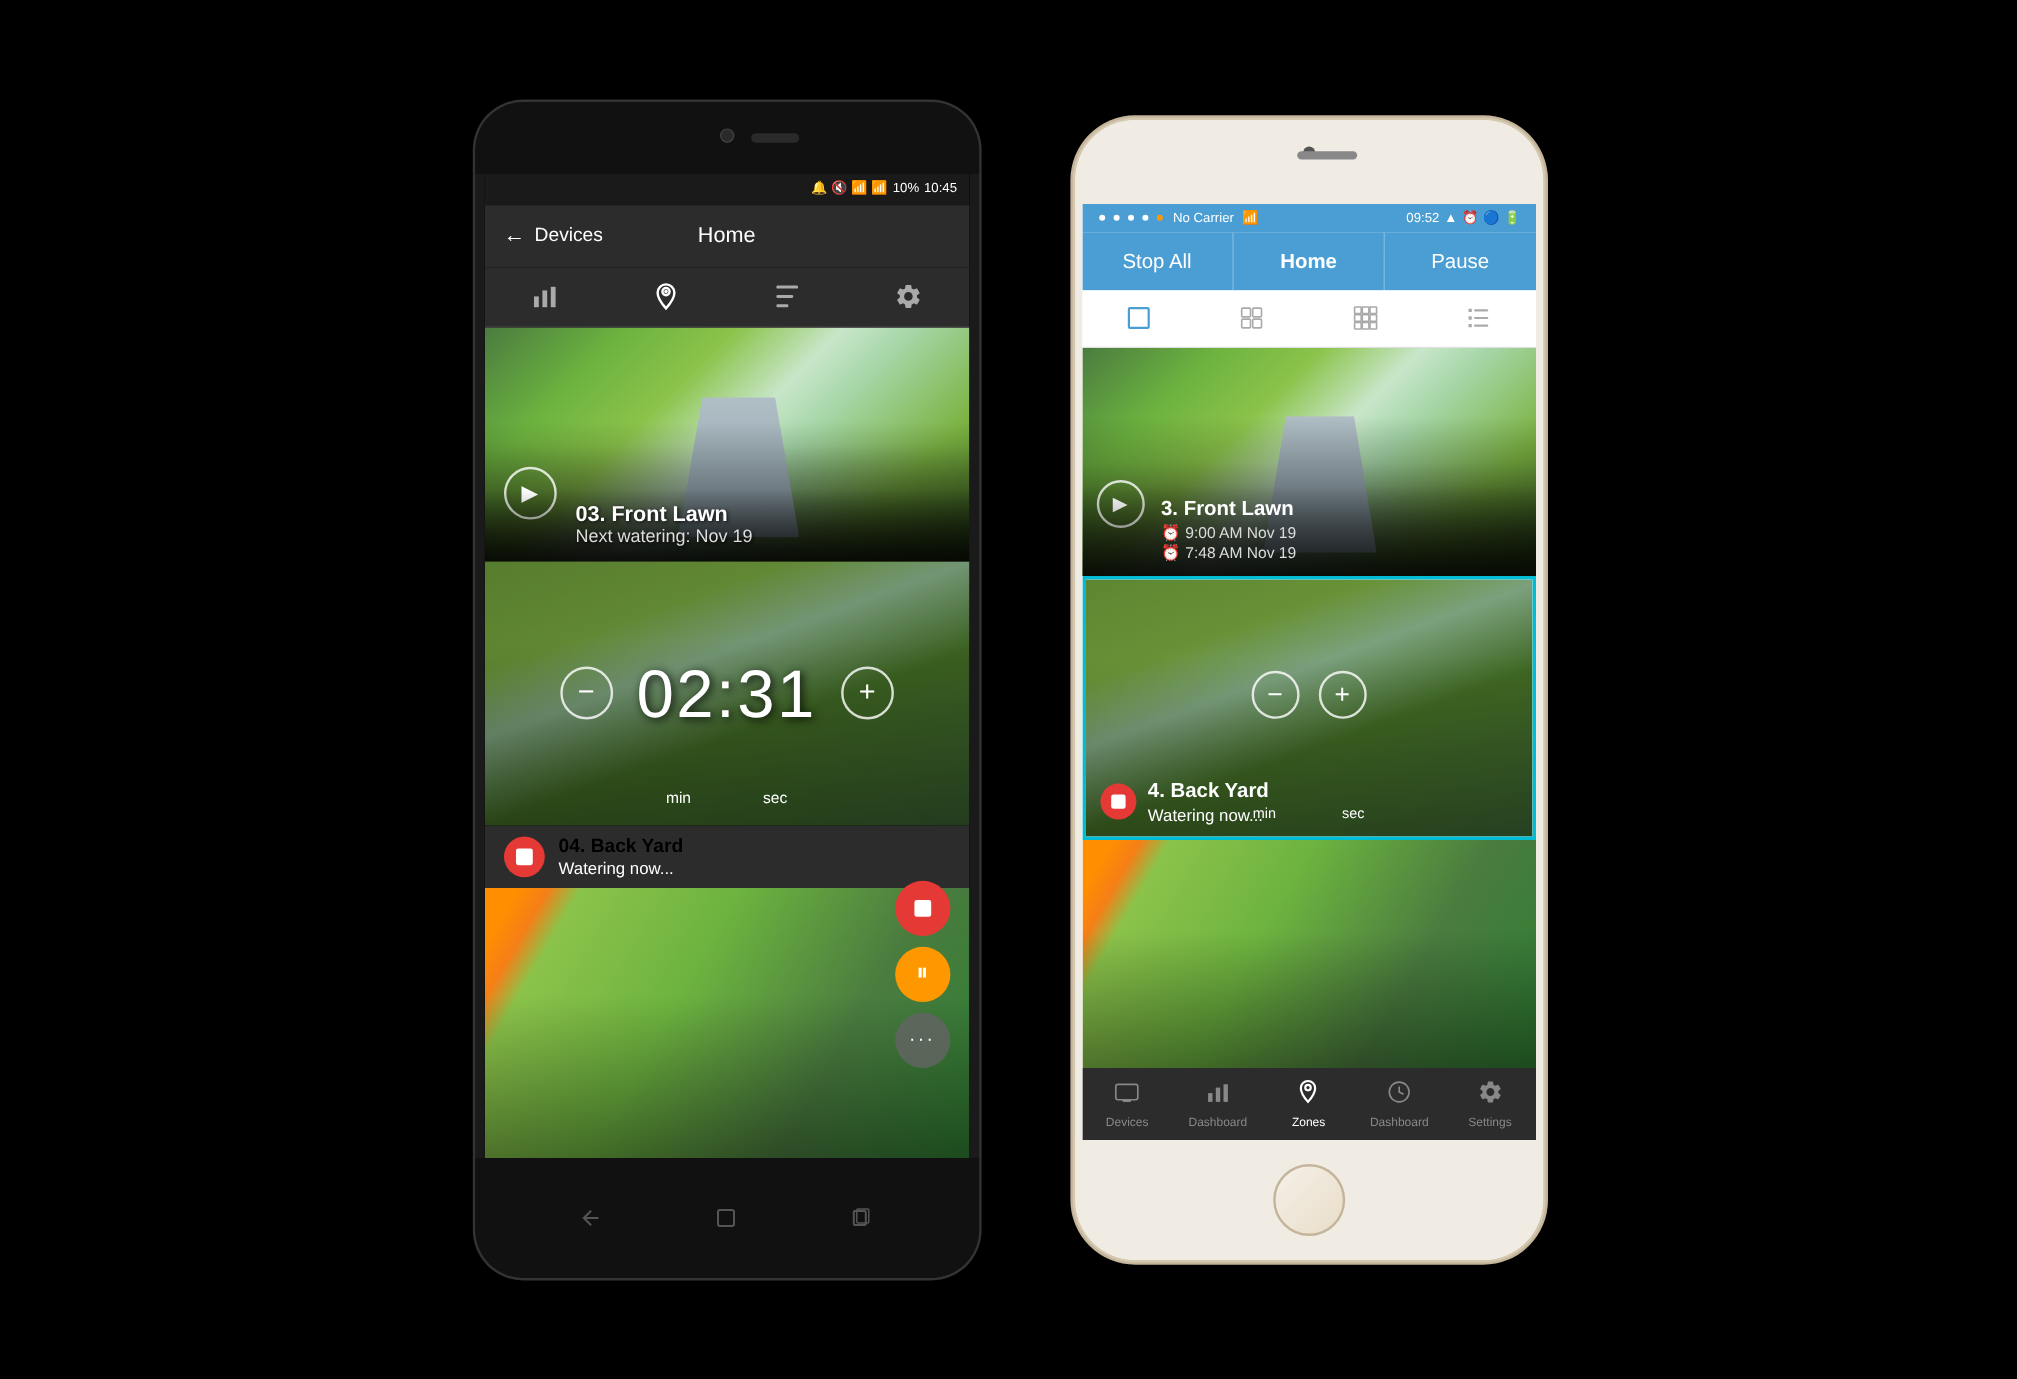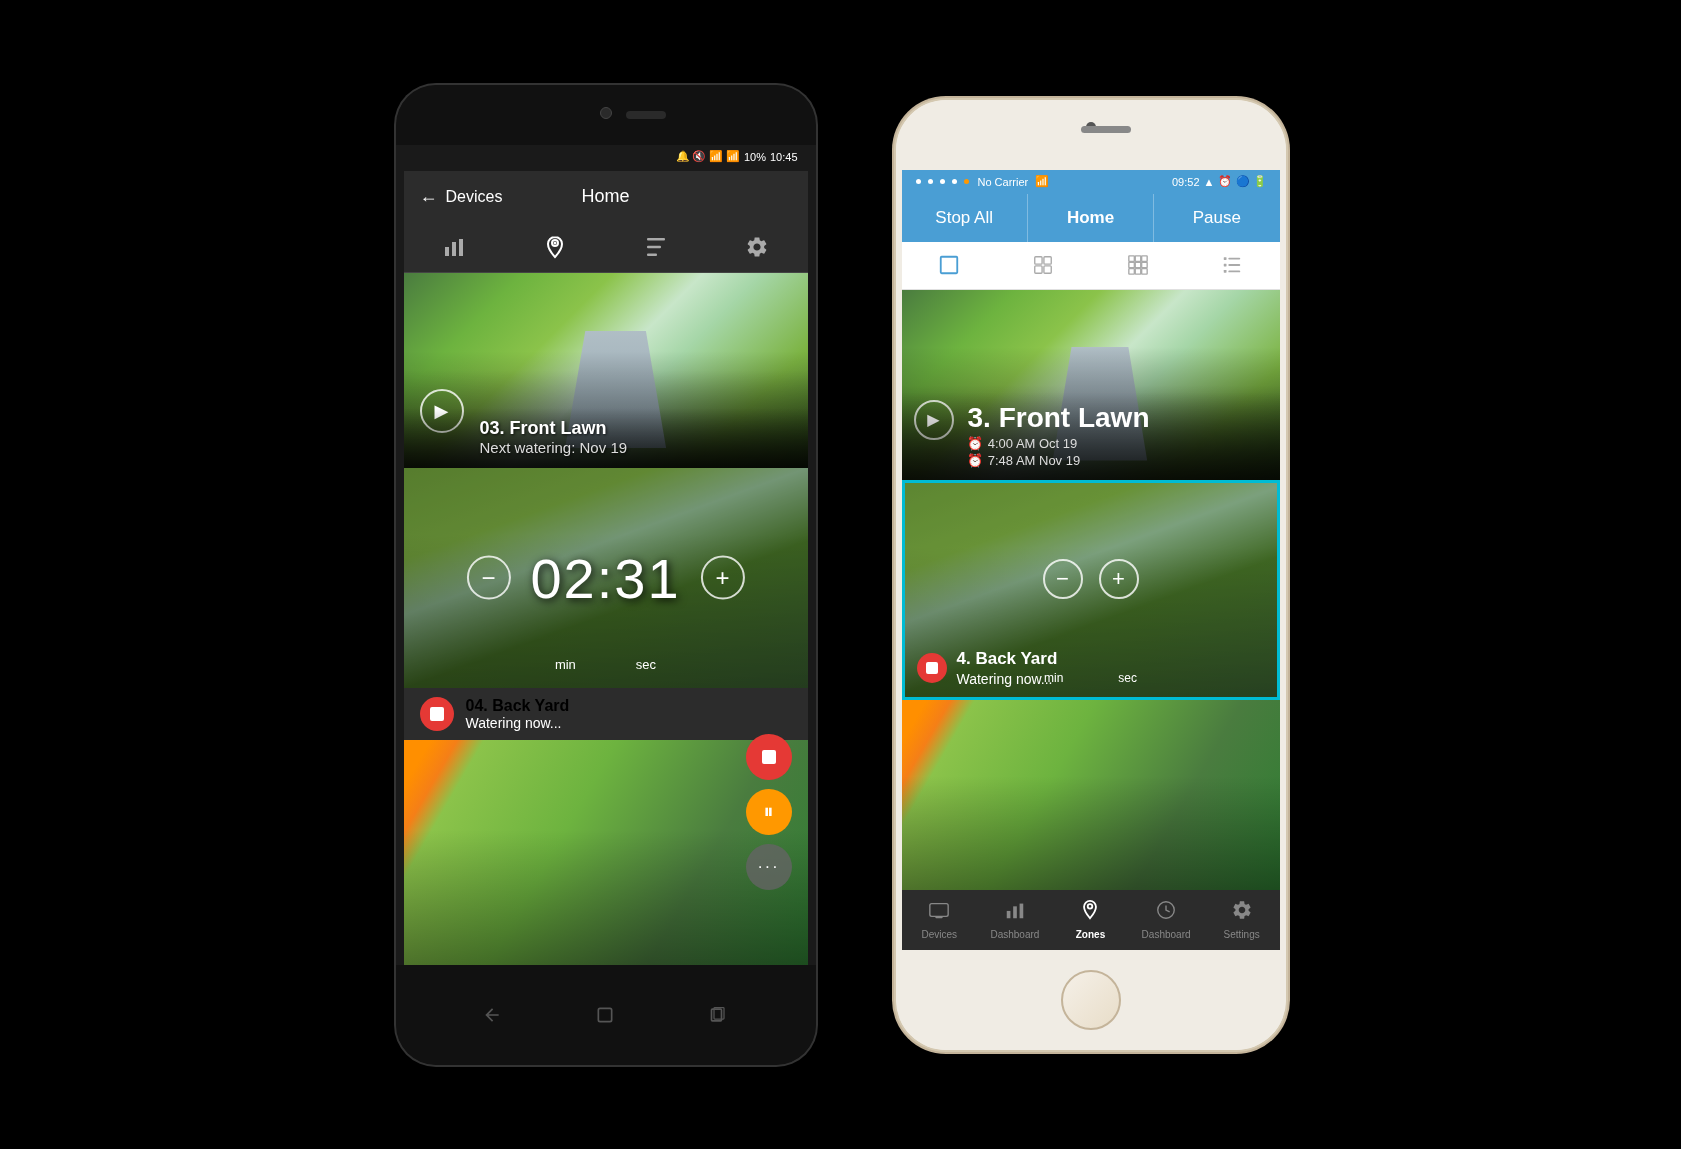--- a/index.html
+++ b/index.html
@@ -511,21 +511,21 @@
     .ios-zone-info {
       position: absolute;
       bottom: 0;
       left: 0;
       right: 0;
       background: linear-gradient(transparent, rgba(0,0,0,0.6));
       padding: 10px 16px 12px;
     }
     .ios-zone-title {
       color: #fff;
-      font-size: 28px;
+      font-size: 17px;
       font-weight: bold;
     }
     .ios-zone-time {
       color: #ddd;
       font-size: 13px;
       display: flex;
       align-items: center;
       gap: 4px;
       margin-top: 2px;
     }
@@ -568,21 +568,21 @@
     }
     .ios-tab-icon {
       font-size: 20px;
       color: #888;
     }
     .ios-tab-icon.active { color: #fff; }
     .ios-tab-label {
       font-size: 10px;
       color: #888;
     }
-    .ios-tab-label.active { color: #fff; font-weight: bold; }
+    .ios-tab-label.active { color: #fff; }
 
     
     .ios-timer-card {
       flex-shrink: 0;
       position: relative;
       height: 220px;
       overflow: hidden;
     }
     .ios-timer-display {
       position: absolute;
@@ -832,21 +832,21 @@
 
       <div class="ios-zone-card">
         <div class="lawn-front" style="width:100%;height:100%"></div>
         <div style="position:absolute;top:0;left:0;right:0;bottom:0;background:linear-gradient(to bottom,rgba(0,0,0,0) 30%,rgba(0,0,0,0.65) 100%)"></div>
         <div class="ios-play-btn">▶</div>
         <div class="ios-zone-info">
           <div style="margin-left:50px">
             <div class="ios-zone-title">3. Front Lawn</div>
             <div class="ios-zone-time">
               <span>⏰</span>
-                <span>4:00 AM Oct 19</span>
+                <span>9:00 AM Nov 19</span>
             </div>
             <div class="ios-zone-time">
               <span>⏰</span>
                 <span>7:48 AM Nov 19</span>
             </div>
           </div>
         </div>
       </div>
 
       <div class="ios-timer-card" style="border: 3px solid #00bcd4;">

